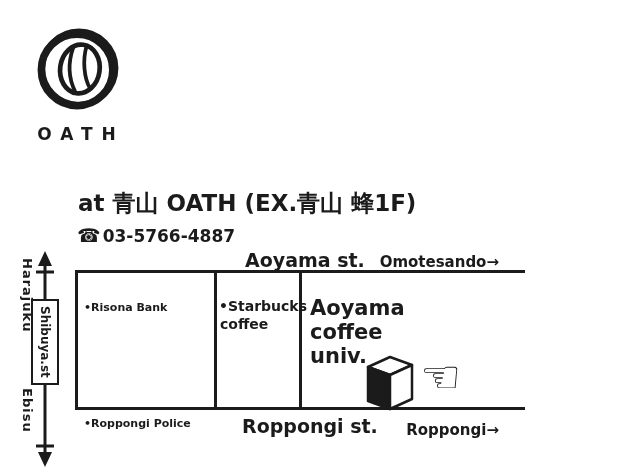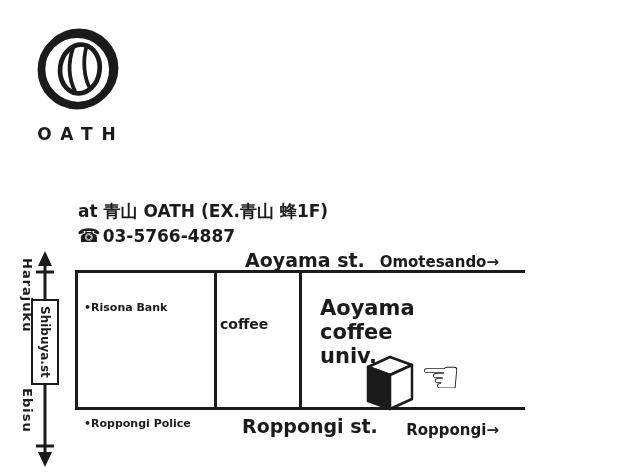--- a/index.html
+++ b/index.html
@@ -11,28 +11,28 @@
   .blabel{position:absolute;font-weight:bold;white-space:nowrap;}
   .vlabel{
     position:absolute;writing-mode:vertical-rl;font-weight:bold;
     font-size:13px;white-space:nowrap;letter-spacing:1px;
   }
   .logo{position:absolute;left:28px;top:22px;width:100px;text-align:center;}
   .wordmark{
     margin-top:4px;font-size:17px;font-weight:bold;letter-spacing:9px;
     padding-left:6px;
   }
-  .address{position:absolute;left:78px;top:200px;font-size:17px;font-weight:bold;}
+  .address{position:absolute;left:78px;top:188px;font-size:23px;font-weight:bold;}
   .phone{position:absolute;left:77px;top:224px;font-size:17px;font-weight:bold;}
   .phone .ph-icon{font-size:19px;margin-right:2px;}
   .street-name{font-size:19px;}
   .dir-label{font-size:15px;}
   .poi{font-size:11px;}
   .poi-small{font-size:14px;}
-  .univ{font-size:21px;line-height:24px;margin-left:10px;}
+  .univ{font-size:21px;line-height:24px;}
   .station-box{
     position:absolute;left:31px;top:299px;width:24px;height:82px;
     border:2px solid #1b1b1b;background:#fff;display:flex;
     align-items:center;justify-content:center;z-index:2;
   }
   .station-box .vtext{
     writing-mode:vertical-rl;font-weight:bold;font-size:12px;white-space:nowrap;
   }
   .hand{position:absolute;left:420px;top:354px;font-size:46px;line-height:1;}
 </style>
@@ -73,20 +73,21 @@
     <line x1="18" y1="22" x2="36" y2="22" stroke="#1b1b1b" stroke-width="3"></line>
     <line x1="18" y1="196" x2="36" y2="196" stroke="#1b1b1b" stroke-width="3"></line>
   </svg>
   <div class="vlabel" style="left:20px;top:258px;">Harajuku</div>
   <div class="station-box">
     <span class="vtext">Shibuya.st</span>
   </div>
   <div class="vlabel" style="left:20px;top:388px;">Ebisu</div>
 
   <div class="blabel poi" style="left:84px;top:301px;">•Risona Bank</div>
+  <div class="blabel poi-small" style="left:219px;top:298px;">•Starbucks</div>
   <div class="blabel poi-small" style="left:220px;top:316px;">coffee</div>
   <div class="blabel univ" style="left:310px;top:296px;">Aoyama</div>
   <div class="blabel univ" style="left:310px;top:320px;">coffee</div>
   <div class="blabel univ" style="left:310px;top:344px;">univ.</div>
   <div class="blabel poi" style="left:84px;top:417px;">•Roppongi Police</div>
 
   <svg style="position:absolute;left:360px;top:351px;" width="58" height="60" viewBox="0 0 58 60">
     <polygon points="8,16 30,6 52,14 30,24" fill="#ffffff" stroke="#1b1b1b" stroke-width="2.5" stroke-linejoin="round"></polygon>
     <polygon points="8,16 30,24 30,58 8,50" fill="#1b1b1b" stroke="#1b1b1b" stroke-width="2.5" stroke-linejoin="round"></polygon>
     <polygon points="30,24 52,14 52,48 30,58" fill="#ffffff" stroke="#1b1b1b" stroke-width="2.5" stroke-linejoin="round"></polygon>

